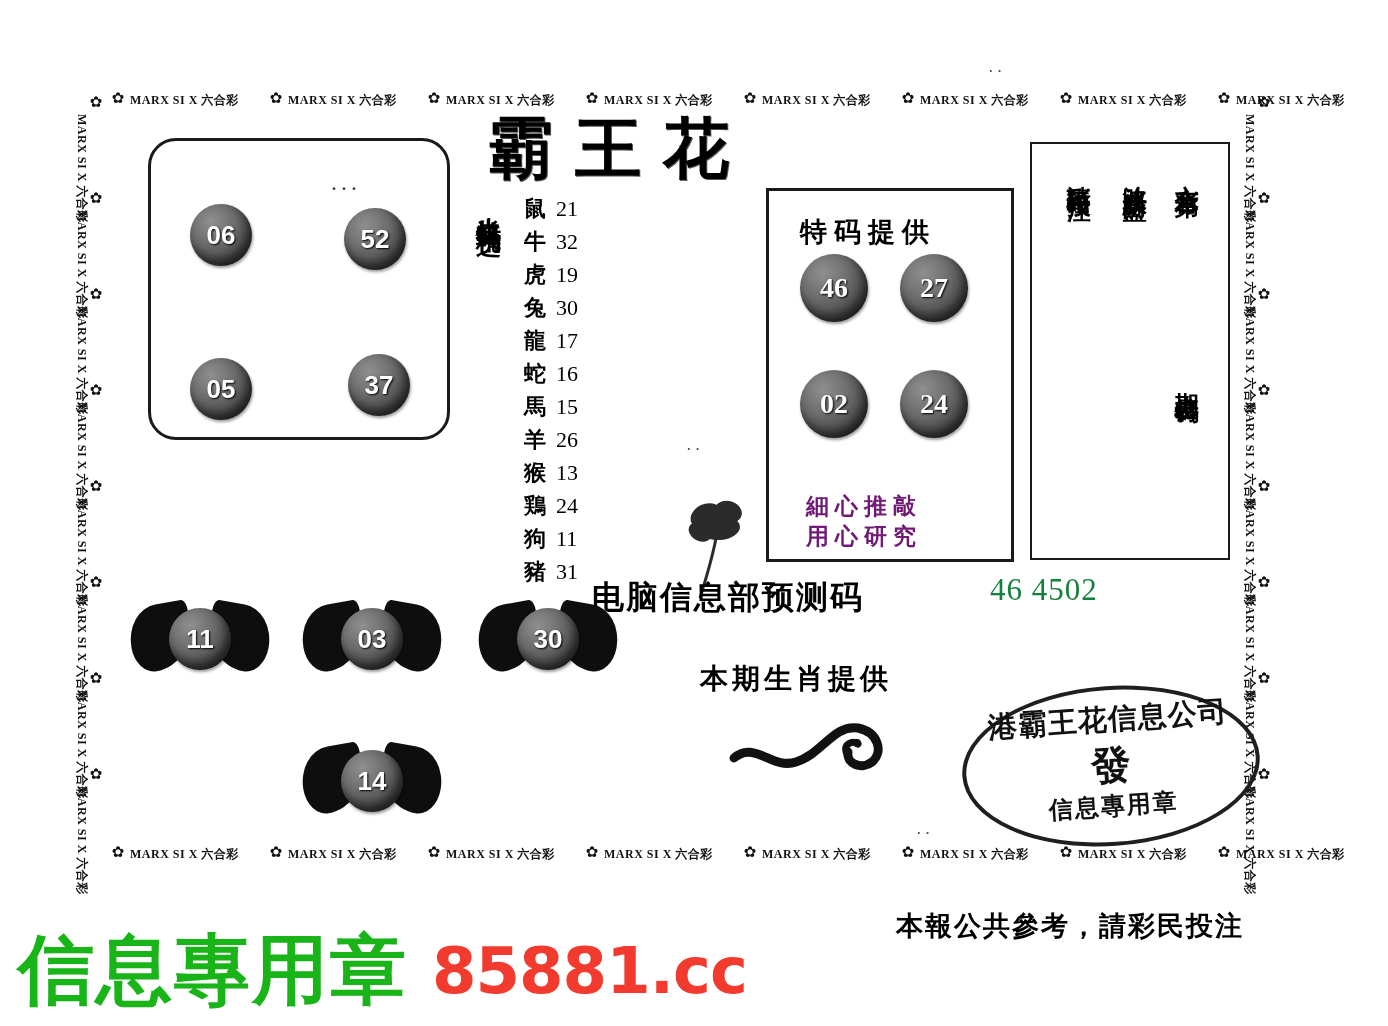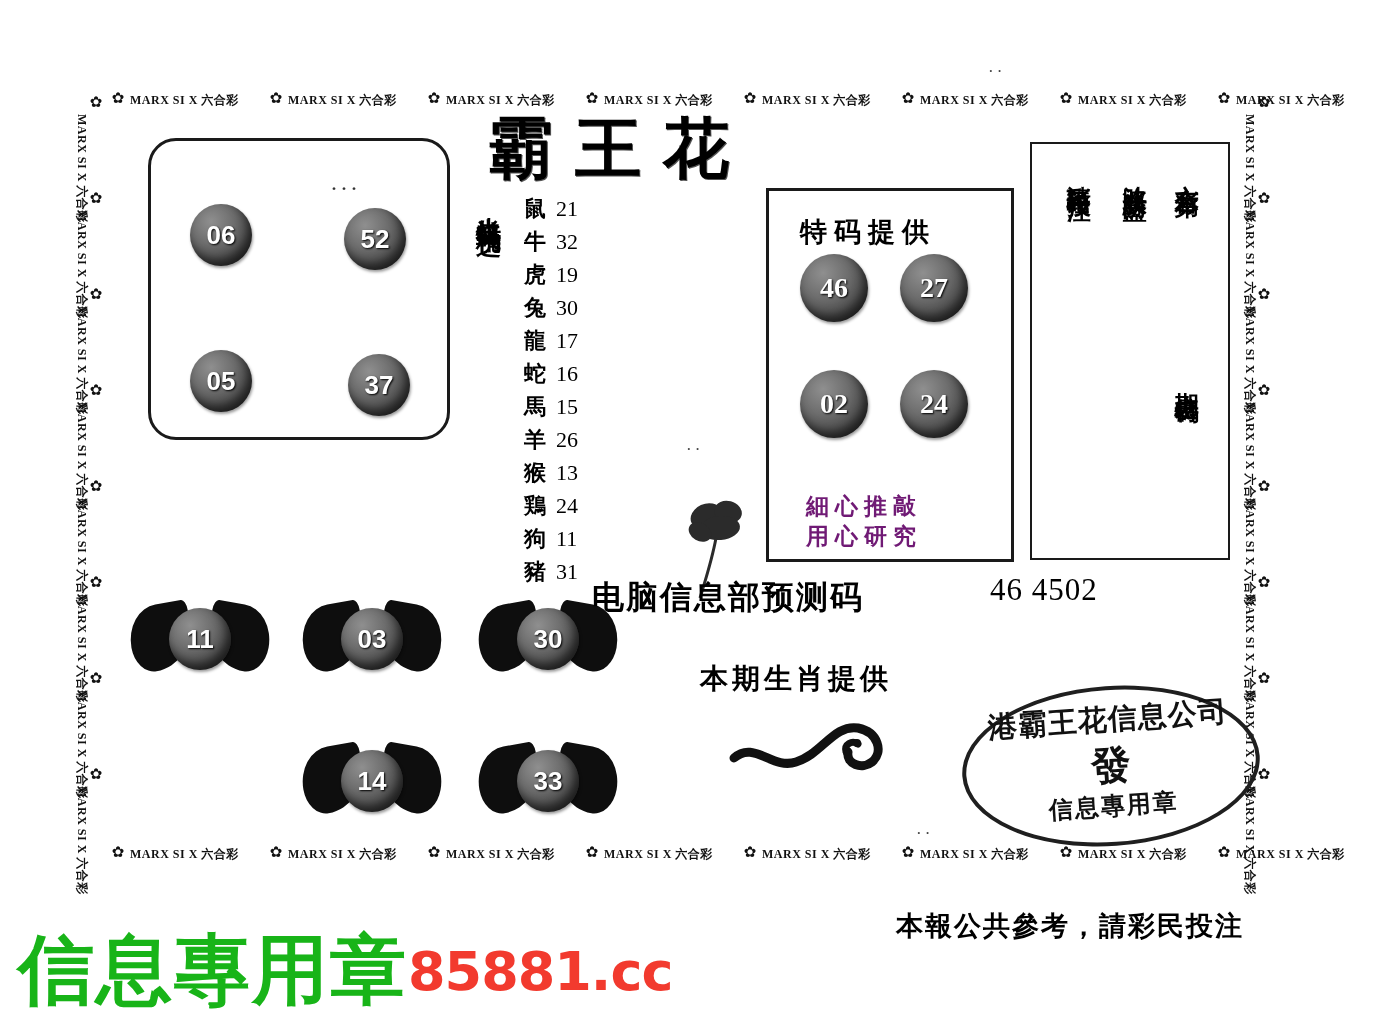--- a/index.html
+++ b/index.html
@@ -228,21 +228,21 @@
     font-weight: bold;
     letter-spacing: 2px;
     color: #000;
   }
   .pc-number {
     position: absolute;
     left: 990px;
     top: 572px;
     font-family: "Liberation Serif", serif;
     font-size: 31px;
-    color: #000000;
+    color: #15803d;
     letter-spacing: 1px;
   }
   .zodiac-line {
     position: absolute;
     left: 700px;
     top: 660px;
     font-size: 28px;
     font-weight: bold;
     letter-spacing: 4px;
     color: #000;
@@ -315,23 +315,24 @@
   }
   .banner .cn {
     font-family: "DejaVu Sans", sans-serif;
     font-size: 76px;
     font-weight: bold;
     color: #18b418;
     letter-spacing: 2px;
   }
   .banner .url {
     font-family: "DejaVu Sans", sans-serif;
-    font-size: 54px;
+    font-size: 64px;
     font-weight: bold;
     color: #f23a2e;
+    margin-left: 24px;
     letter-spacing: -1px;
   }
 
   
   .snake {
     position: absolute;
     left: 726px;
     top: 700px;
   }
   .flower-deco {
@@ -424,21 +425,21 @@
       <div class="border-mark vert" style="left: 1258px; top: 786px; transform: rotate(90deg);">MARX SI X 六合彩</div>
     </div>
 
   <div class="main-title">霸王花</div>
 
   <div class="round-box"></div>
   <div class="dots">···</div>
 
   <div class="ball" style="left:190px;top:204px;">06</div>
   <div class="ball" style="left:344px;top:208px;">52</div>
-  <div class="ball" style="left:190px;top:350px;">05</div>
+  <div class="ball" style="left:190px;top:358px;">05</div>
   <div class="ball" style="left:348px;top:354px;">37</div>
 
   <div class="vtext" style="left:474px;top:196px;height:250px;">生肖特码精选</div>
 
   <div class="zodiac-col">
       <div>鼠</div>
       <div>牛</div>
       <div>虎</div>
       <div>兔</div>
       <div>龍</div>
@@ -498,25 +499,20 @@
   <div class="wing-group" style="left:478px;top:600px;">
     <div class="wing-l"></div>
     <div class="wing-r"></div>
     <div class="ball">30</div>
   </div>
   <div class="wing-group" style="left:302px;top:742px;">
     <div class="wing-l"></div>
     <div class="wing-r"></div>
     <div class="ball">14</div>
   </div>
-  <div class="wing-group" style="left:478px;top:742px;">
-    <div class="wing-l"></div>
-    <div class="wing-r"></div>
-    <div class="ball">33</div>
-  </div>
 
   <div class="flower-deco">
     <svg width="90" height="110" viewBox="0 0 90 110">
       <g fill="#2b2b2b">
         <ellipse cx="30" cy="22" rx="16" ry="12" transform="rotate(-25 30 22)"></ellipse>
         <ellipse cx="52" cy="18" rx="14" ry="11" transform="rotate(15 52 18)"></ellipse>
         <ellipse cx="44" cy="34" rx="20" ry="12" transform="rotate(-5 44 34)"></ellipse>
         <ellipse cx="24" cy="38" rx="12" ry="9" transform="rotate(30 24 38)"></ellipse>
       </g>
       <path d="M40 44 C36 66 30 84 24 104" stroke="#2b2b2b" stroke-width="3" fill="none"></path>

